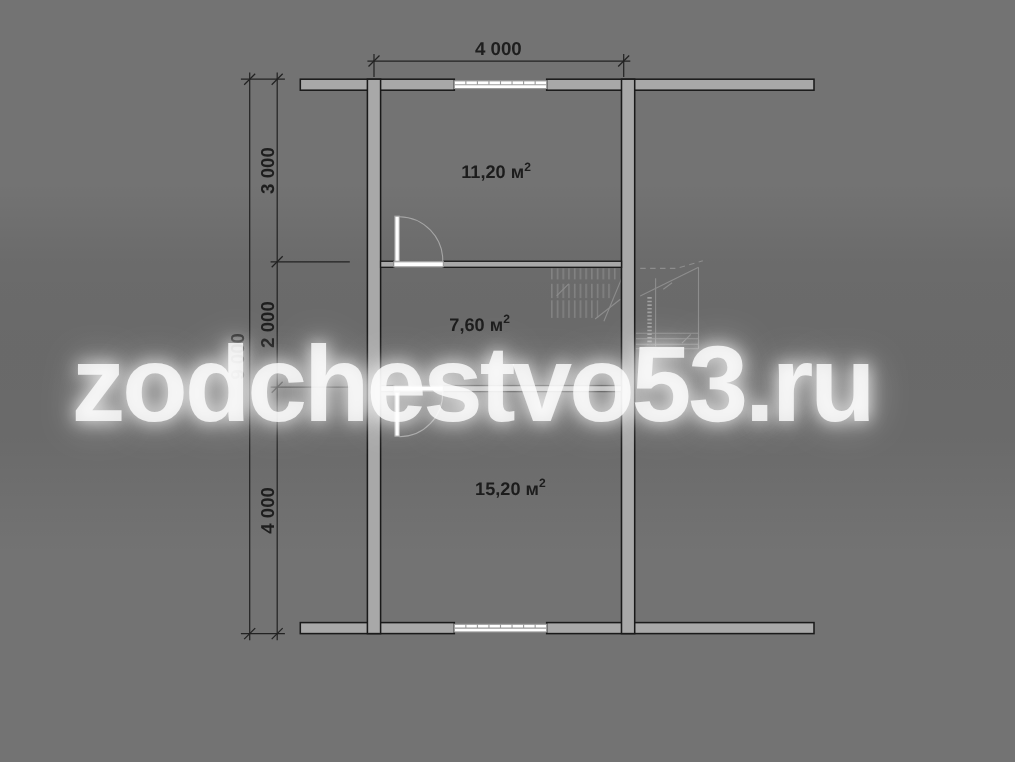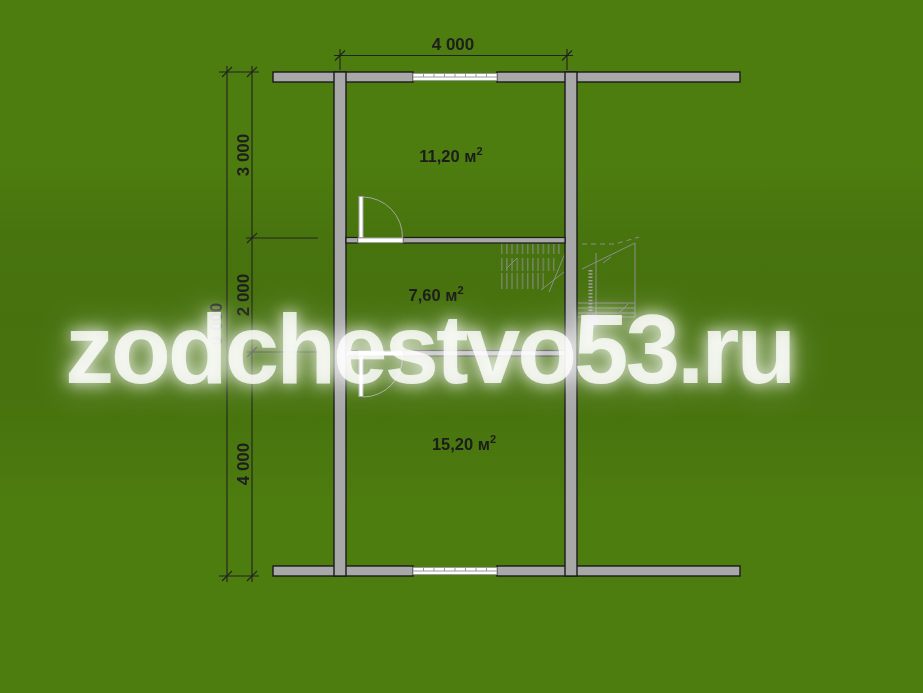--- a/index.html
+++ b/index.html
@@ -1,18 +1,18 @@
 <!DOCTYPE html>
 <html><head>
 <meta charset="utf-8">
 <style>
   html,body{margin:0;padding:0;background:#ffffff;}
   #canvas{
     position:relative;width:923px;height:693px;overflow:hidden;
-    background:#4d7c0f;font-family:"Liberation Sans",sans-serif;
+    background:#737373;font-family:"Liberation Sans",sans-serif;
   }
   .band{
     position:absolute;left:0;top:165px;width:923px;height:340px;z-index:1;
     background:linear-gradient(180deg,
       rgba(0,0,0,0) 0%,
       rgba(0,0,0,0.07) 22%,
       rgba(0,0,0,0.085) 45%,
       rgba(0,0,0,0.08) 68%,
       rgba(0,0,0,0) 100%);
   }

